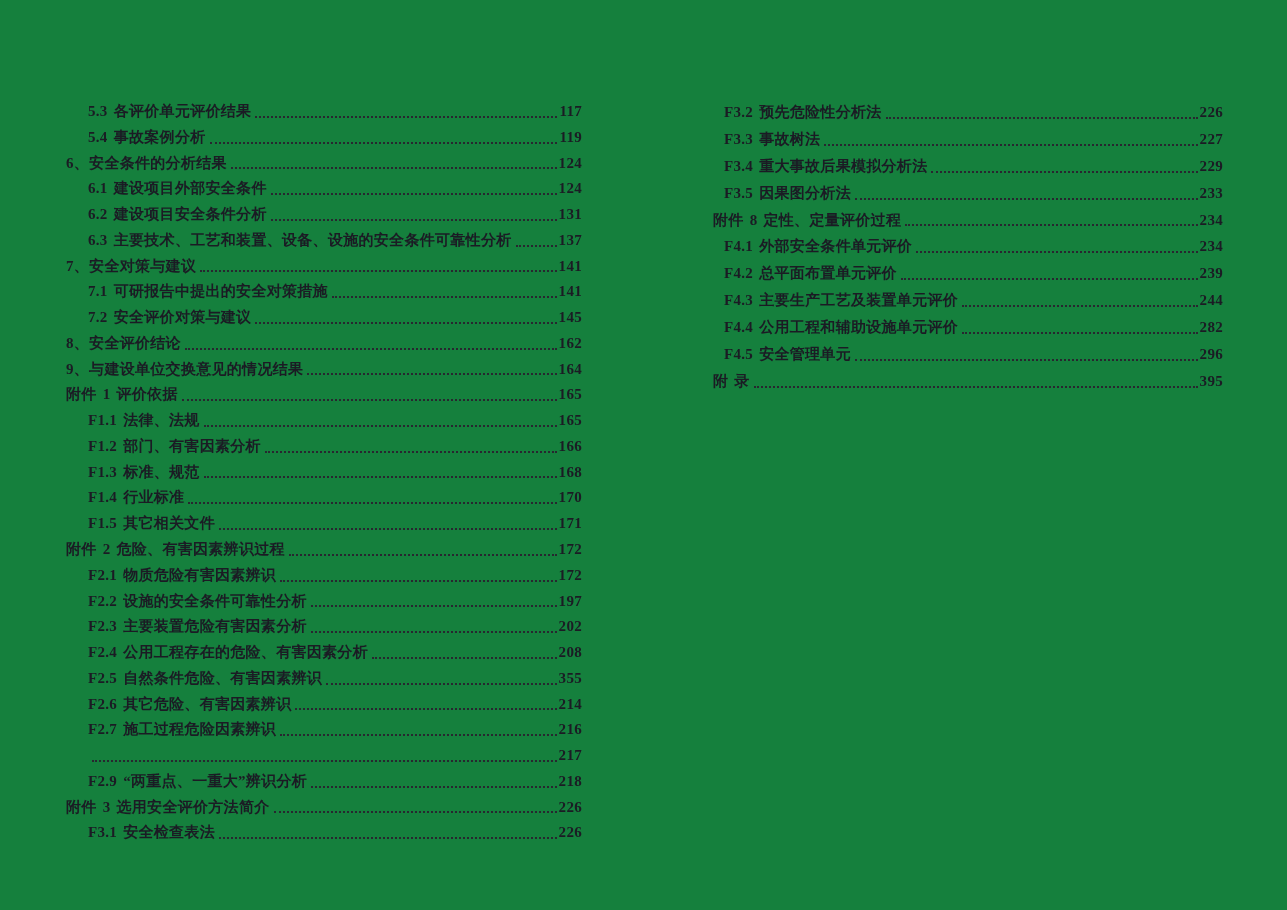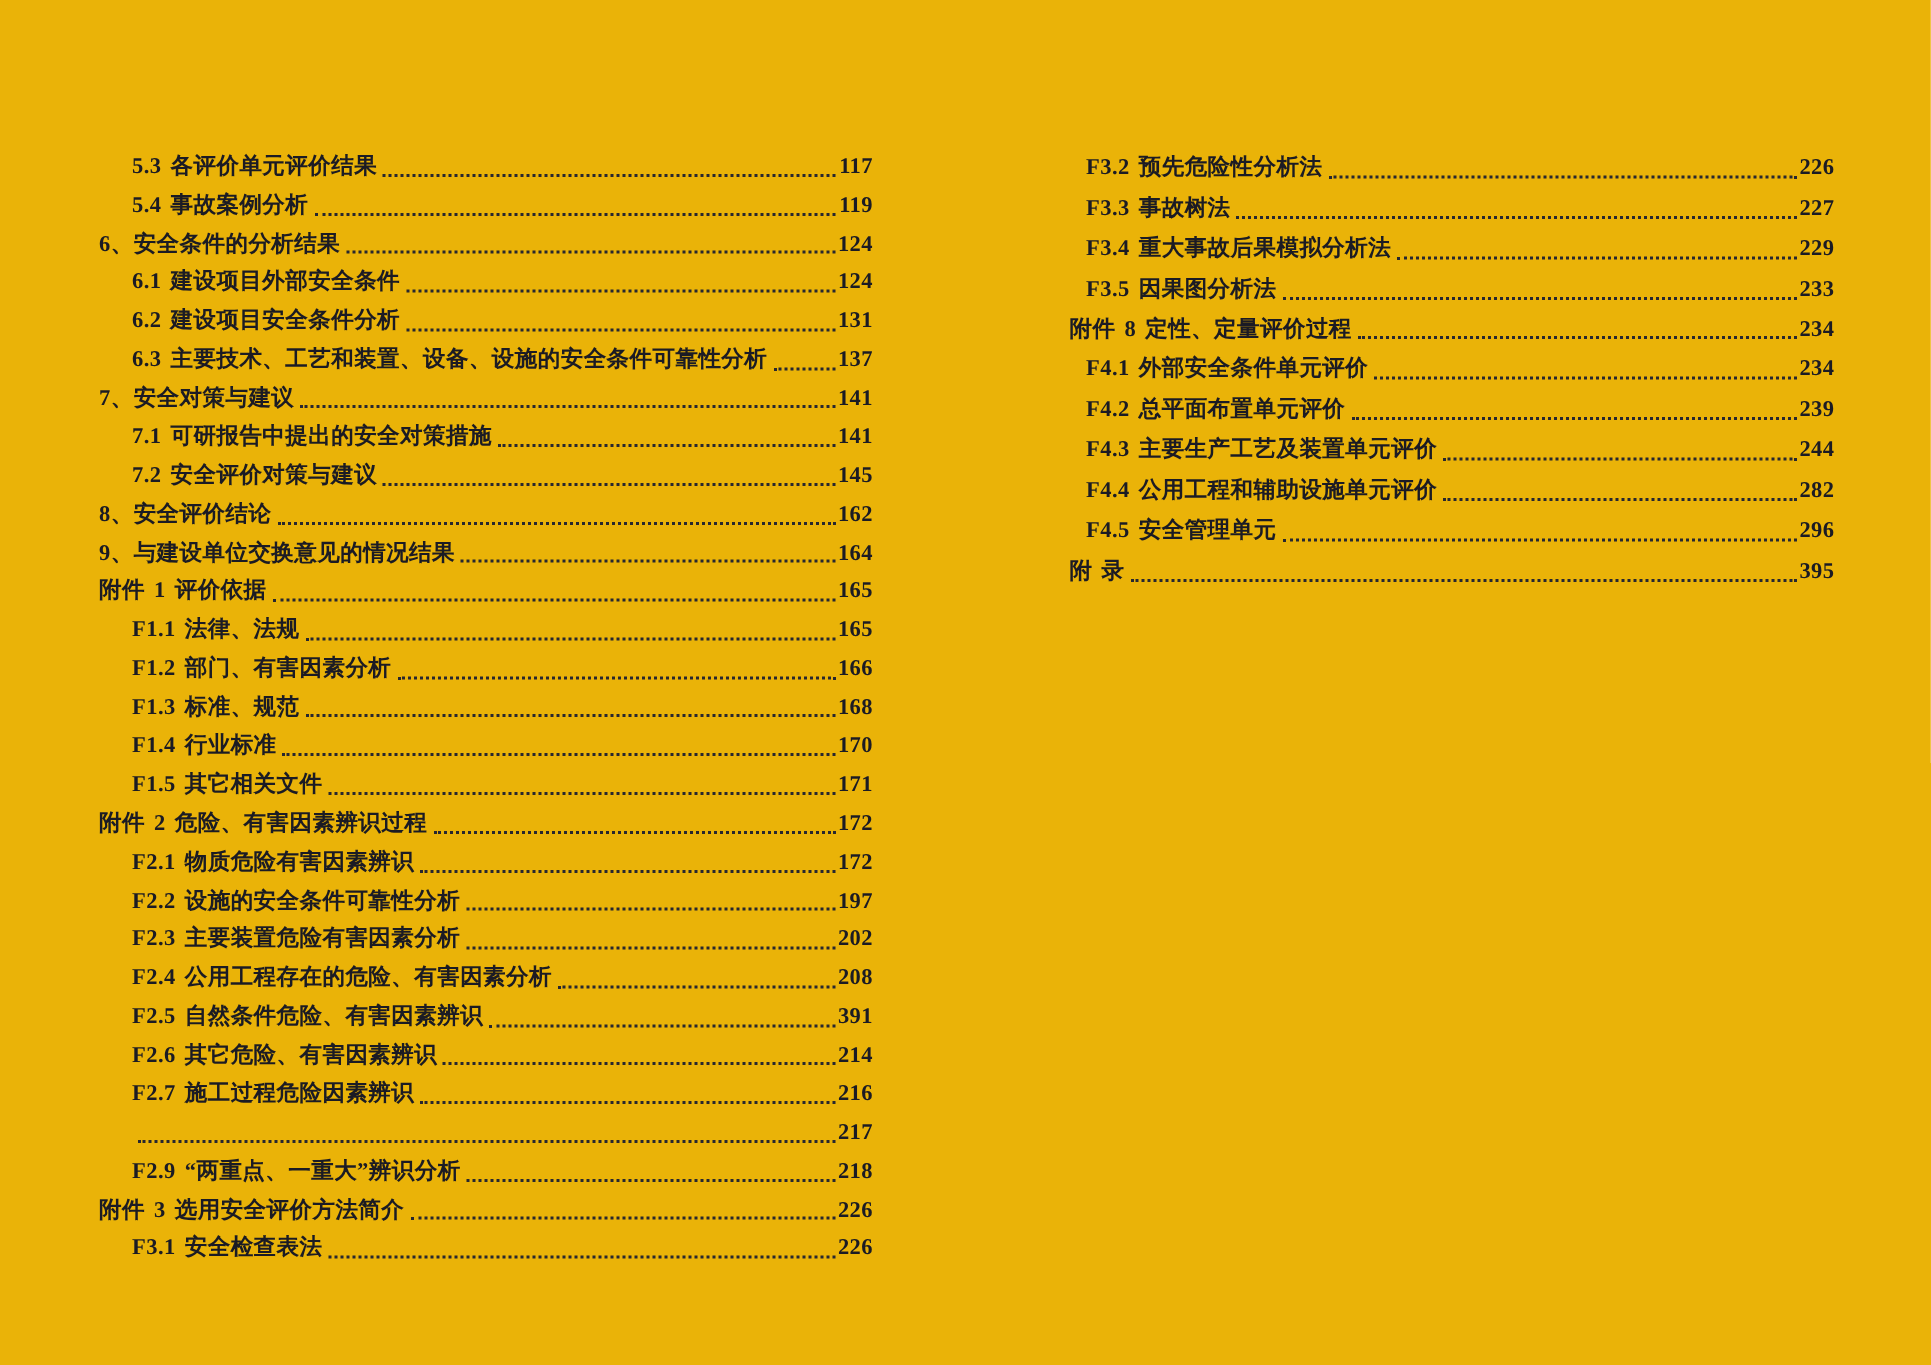--- a/index.html
+++ b/index.html
@@ -12,21 +12,21 @@
     background: #ffffff;
     overflow: hidden;
     position: relative;
     font-family: "Liberation Serif", "DejaVu Serif", serif;
     font-weight: bold;
     color: #1b1b24;
   }
   .toc-page {
     position: absolute;
     inset: 0;
-    background: #eab308;
+    background: #15803d;
   }
   .col {
     position: absolute;
     top: 99px;
   }
   .col-left {
     left: 66px;
     width: 516px;
   }
   .col-right {
@@ -177,21 +177,21 @@
         <span class="toc-page-num">202</span>
       </div>
       <div class="toc-row indent">
         <span class="toc-label">F2.4 公用工程存在的危险、有害因素分析</span>
         <span class="leader"></span>
         <span class="toc-page-num">208</span>
       </div>
       <div class="toc-row indent">
         <span class="toc-label">F2.5 自然条件危险、有害因素辨识</span>
         <span class="leader"></span>
-        <span class="toc-page-num">391</span>
+        <span class="toc-page-num">355</span>
       </div>
       <div class="toc-row indent">
         <span class="toc-label">F2.6 其它危险、有害因素辨识</span>
         <span class="leader"></span>
         <span class="toc-page-num">214</span>
       </div>
       <div class="toc-row indent">
         <span class="toc-label">F2.7 施工过程危险因素辨识</span>
         <span class="leader"></span>
         <span class="toc-page-num">216</span>

